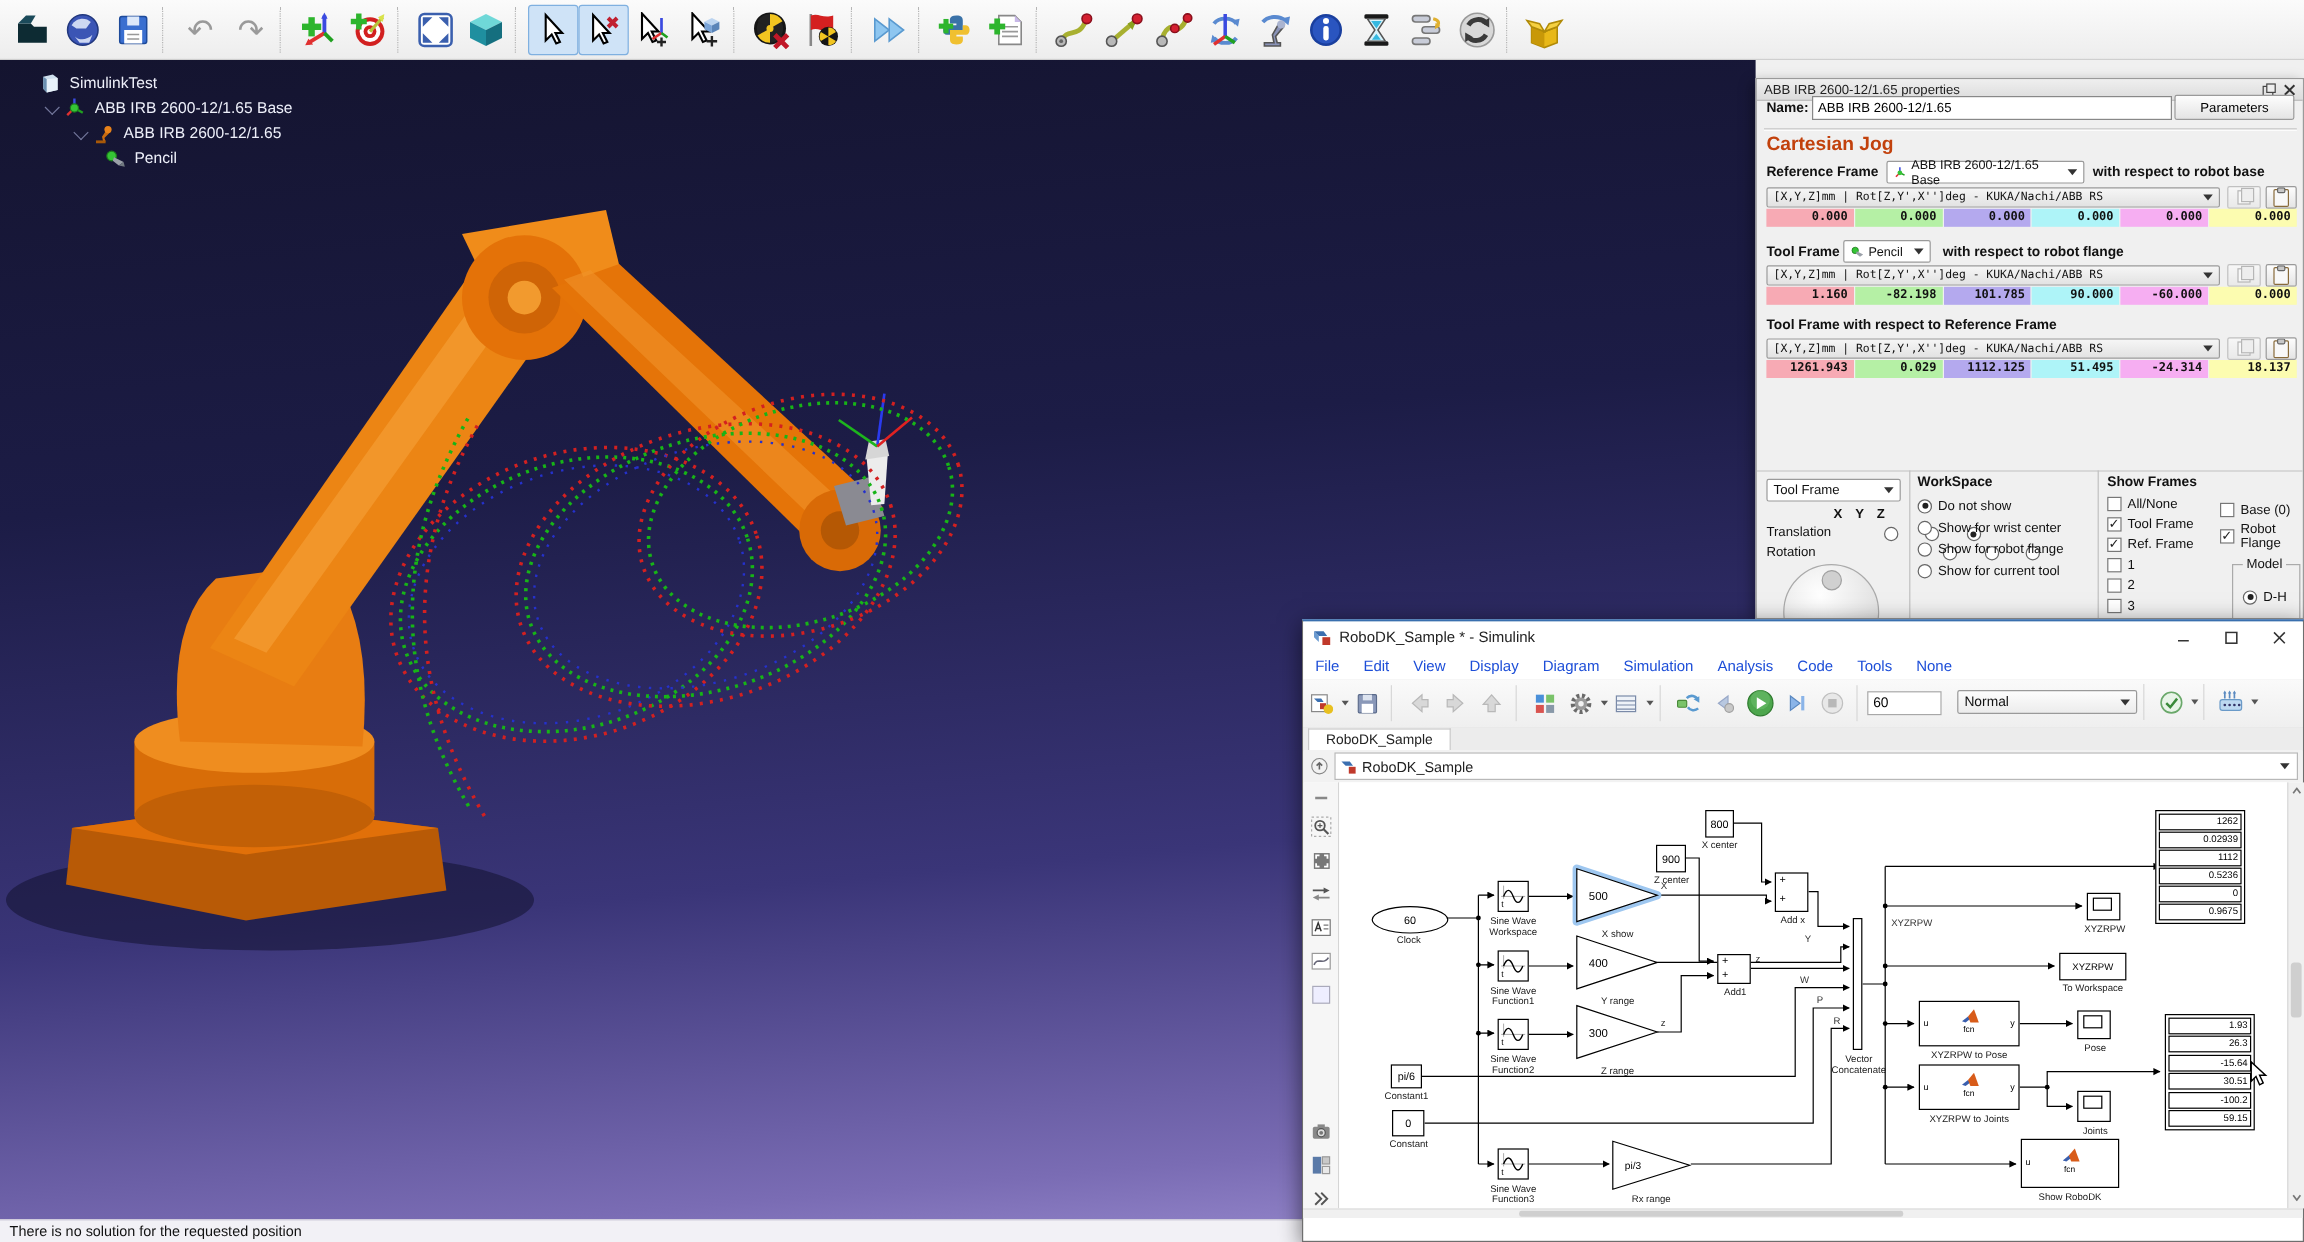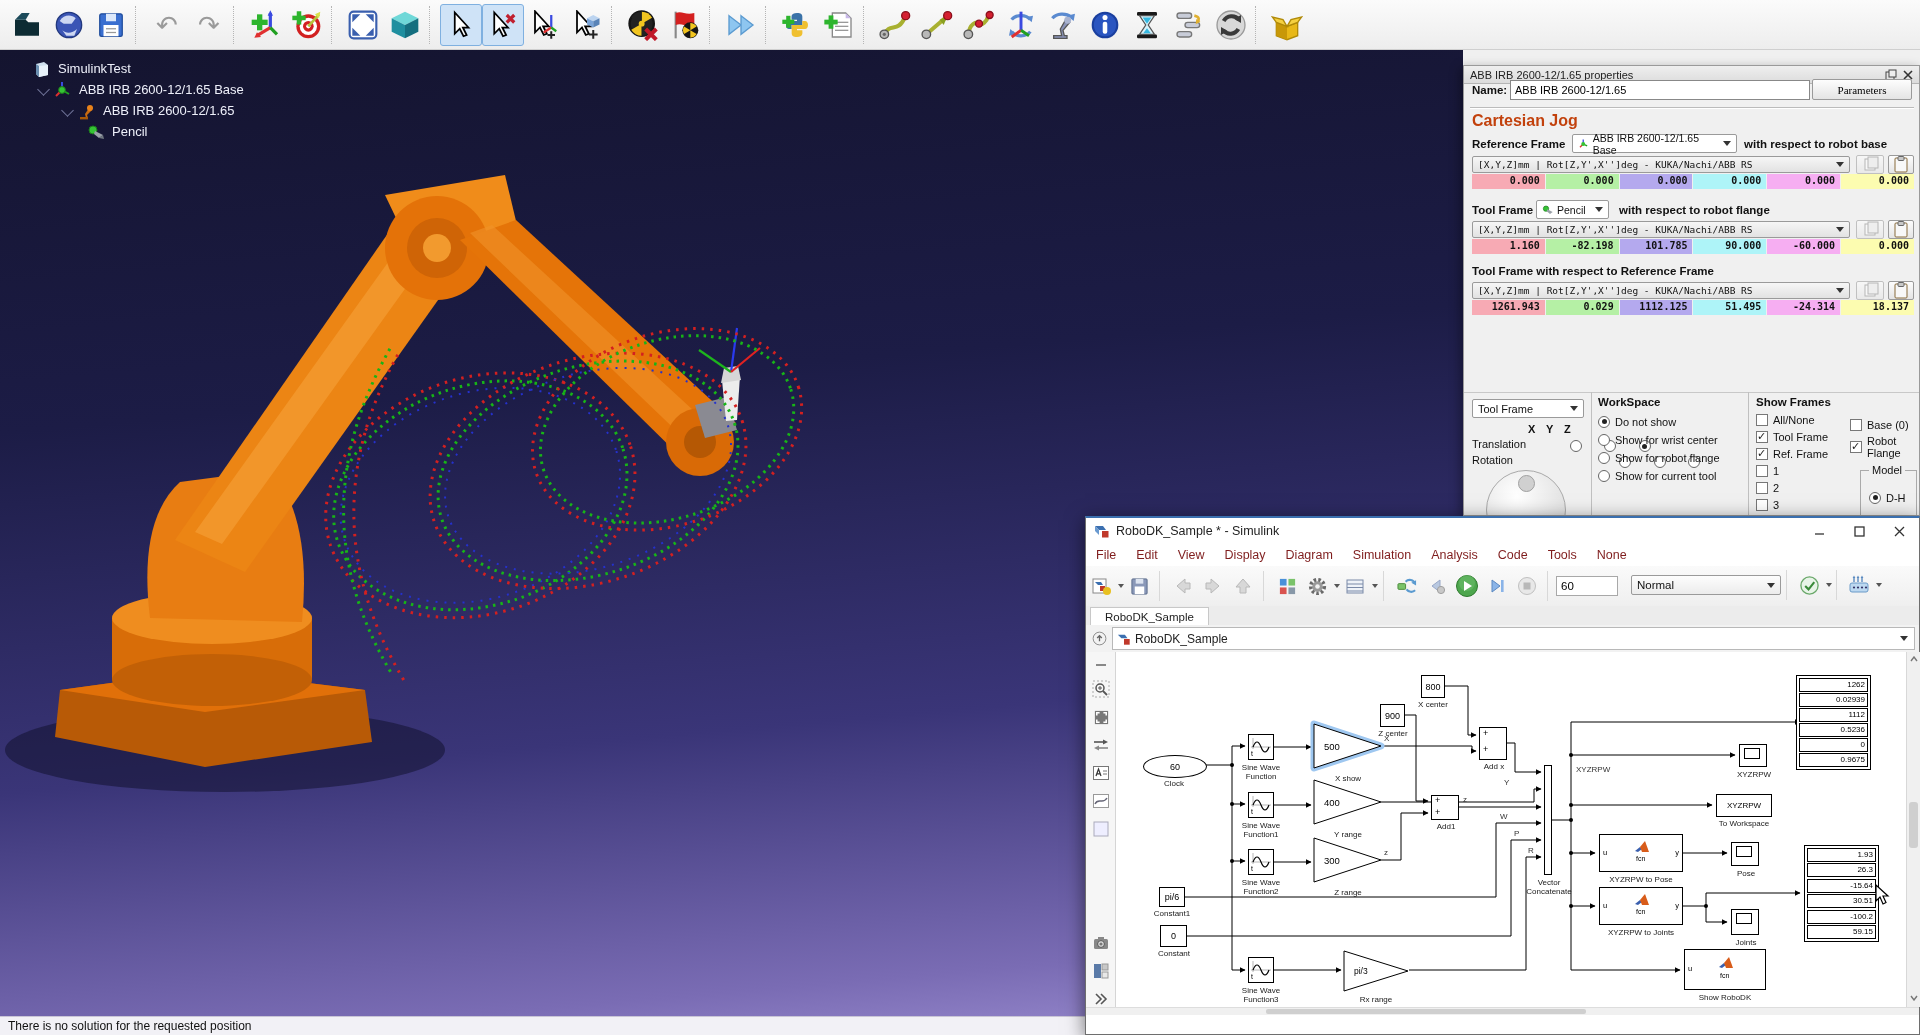--- a/index.html
+++ b/index.html
@@ -22,32 +22,32 @@
   
   #panel{left:1463px;top:65px;width:457px;height:451px;background:#f0f0f0;border:1px solid #9a9a9a;box-sizing:border-box;overflow:hidden;box-shadow:-3px 3px 10px rgba(0,0,0,.35);padding-left:44px;}
   #panel-title{left:0;top:0;width:455px;height:18px;background:linear-gradient(#efefef,#dcdcdc);border-bottom:1px solid #b5b5b5;font-size:11px;color:#222;line-height:18px;padding-left:6px;box-sizing:border-box;}
   .p-label{font-weight:bold;font-size:11.5px;color:#111;}
   .p-head{font-weight:bold;font-size:16px;color:#c2410c;}
   .combo{background:linear-gradient(#f6f6f6,#e2e2e2);border:1px solid #9a9a9a;border-radius:2px;font-family:"DejaVu Sans Mono",monospace;font-size:9.5px;color:#111;display:flex;align-items:center;padding:0 5px;box-sizing:border-box;}
   .combo .car{margin-left:auto;}
   .car{width:0;height:0;border-left:4px solid transparent;border-right:4px solid transparent;border-top:5px solid #333;}
   .vrow{display:flex;gap:1px;}
   .vcell{flex:1;font-family:"DejaVu Sans Mono",monospace;font-size:10px;font-weight:bold;color:#111;text-align:right;padding:1px 5px 0 0;height:15px;box-sizing:border-box;}
-  .sbtn{border:1px solid #9a9a9a;border-radius:2px;background:linear-gradient(#fdfdfd,#e4e4e4);box-sizing:border-box;font-family:Liberation Serif, serif;}
+  .sbtn{border:1px solid #9a9a9a;border-radius:2px;background:linear-gradient(#fdfdfd,#e4e4e4);box-sizing:border-box;}
   .chk{display:inline-block;width:12px;height:12px;border:1px solid #777;background:#fff;box-sizing:border-box;position:relative;flex:0 0 auto;}
   .chk.on::after{content:"✓";position:absolute;left:0px;top:-2px;font-size:11px;color:#222;}
   .rad{display:inline-block;width:12px;height:12px;border:1px solid #666;border-radius:50%;background:#fff;box-sizing:border-box;position:relative;flex:0 0 auto;}
   .rad.on::after{content:"";position:absolute;left:2.5px;top:2.5px;width:5px;height:5px;border-radius:50%;background:#222;}
   .plbl{font-size:11px;color:#111;}
   .prow{display:flex;align-items:center;gap:5px;height:17px;justify-content:space-between;}
   
   #slk{left:1085px;top:516px;width:835px;height:519px;background:#fff;border:1px solid #6e6e6e;border-top:2px solid #3a6fae;box-sizing:border-box;box-shadow:0 4px 18px rgba(0,0,0,.55);}
   #slk-title{left:0;top:0;width:833px;height:26px;background:#fff;display:flex;align-items:center;font-size:12.5px;color:#222;}
   .wbtn{width:40px;height:26px;display:flex;align-items:center;justify-content:center;}
-  #slk-menu{left:0;top:26px;width:833px;height:22px;background:#fff;border-bottom:1px solid #e2e2e2;display:flex;align-items:center;font-size:12.5px;color:#7f1d1d;}
+  #slk-menu{left:0;top:26px;width:833px;height:22px;background:#fff;border-bottom:1px solid #e2e2e2;display:flex;align-items:center;font-size:12.5px;color:#1d4ed8;}
   .mitem{padding:0 10px;}
   #slk-tools{left:0;top:48px;width:833px;height:40px;background:linear-gradient(#fafafa,#efefef);border-bottom:1px solid #d5d5d5;display:flex;align-items:center;}
   .stb{width:28px;height:28px;margin:0 1px;display:flex;align-items:center;justify-content:center;flex:0 0 auto;}
   .ssep{width:3px;height:30px;border-left:1px solid #d8d8d8;margin:0 5px;flex:0 0 auto;}
   .scaret{width:0;height:0;border-left:3.5px solid transparent;border-right:3.5px solid transparent;border-top:4px solid #555;margin-left:2px;flex:0 0 auto;}
   #slk-tabbar{left:0;top:88px;width:833px;height:19px;background:#ececec;border-bottom:1px solid #c8c8c8;}
   #slk-tab{left:4px;top:1px;height:18px;background:#fff;border:1px solid #c8c8c8;border-bottom:none;font-size:11.5px;color:#222;line-height:18px;padding:0 14px;}
   #slk-crumb{left:0;top:107px;width:833px;height:27px;background:#f2f2f2;display:flex;align-items:center;}
   #crumb-bar{flex:1;height:21px;background:#fff;border:1px solid #b8b8b8;margin-right:4px;display:flex;align-items:center;font-size:12px;color:#222;padding-left:4px;}
   #slk-palette{left:0;top:134px;width:30px;height:355px;background:#f6f6f6;border-right:1px solid #d5d5d5;box-sizing:border-box;}
@@ -909,21 +909,21 @@
         </div>
       <div class="blabel" style="left:28px;top:127px;width:60px">Clock</div>
 
       <div class="blk" style="left:132px;top:82px;width:26px;height:26px"><svg width="24" height="24" viewBox="0 0 24 24">
             <line x1="4" y1="3" x2="4" y2="21" stroke="#999" stroke-width=".7"></line>
             <line x1="2" y1="12" x2="22" y2="12" stroke="#999" stroke-width=".7"></line>
             <path d="M4 12 Q8 2 12 12 T20 12" fill="none" stroke="#000" stroke-width="1.2"></path>
             <rect x="2" y="14" width="3" height="7" fill="#fff"></rect>
             <text x="2" y="21" font-size="7" fill="#000">t</text>
           </svg></div>
-      <div class="blabel" style="left:113px;top:111px;width:64px">Sine Wave Function</div>
+      <div class="blabel" style="left:113px;top:111px;width:64px">Sine Wave Workspace</div>
       <div class="blk" style="left:132px;top:140px;width:26px;height:26px"><svg width="24" height="24" viewBox="0 0 24 24">
             <line x1="4" y1="3" x2="4" y2="21" stroke="#999" stroke-width=".7"></line>
             <line x1="2" y1="12" x2="22" y2="12" stroke="#999" stroke-width=".7"></line>
             <path d="M4 12 Q8 2 12 12 T20 12" fill="none" stroke="#000" stroke-width="1.2"></path>
             <rect x="2" y="14" width="3" height="7" fill="#fff"></rect>
             <text x="2" y="21" font-size="7" fill="#000">t</text>
           </svg></div>
       <div class="blabel" style="left:113px;top:169px;width:64px">Sine Wave Function1</div>
       <div class="blk" style="left:132px;top:197px;width:26px;height:26px"><svg width="24" height="24" viewBox="0 0 24 24">
             <line x1="4" y1="3" x2="4" y2="21" stroke="#999" stroke-width=".7"></line>

